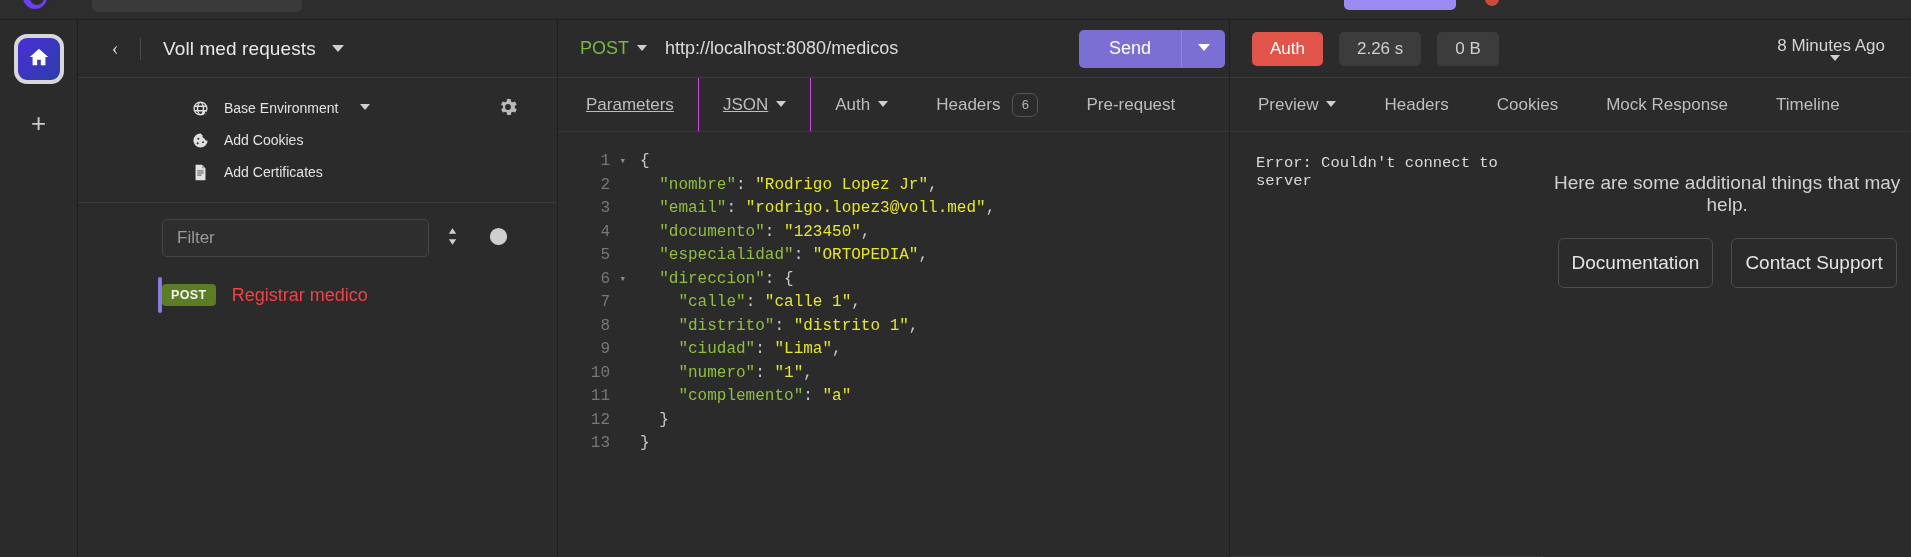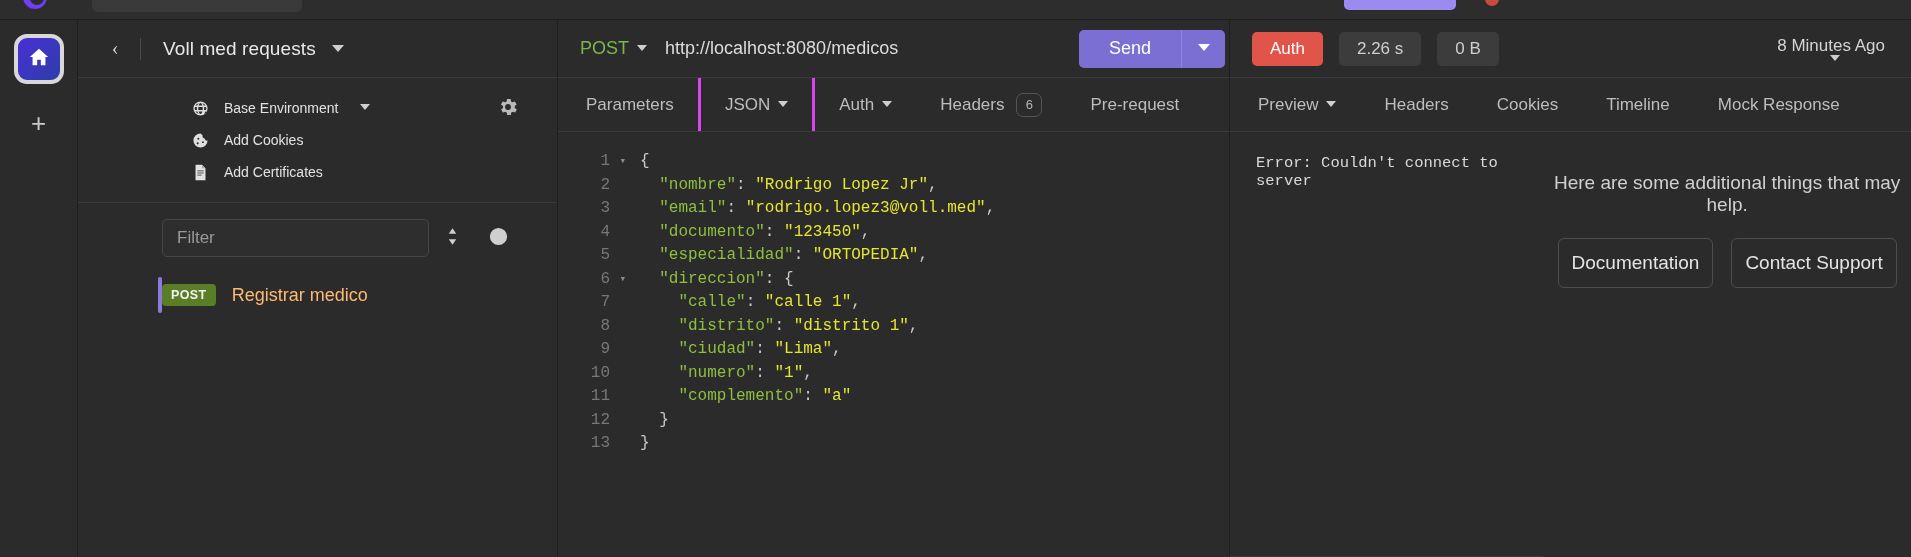--- a/index.html
+++ b/index.html
@@ -137,21 +137,21 @@
     height: 44px; padding-left: 84px; position: relative; cursor:pointer;
   }
   .req-item::before{
     content:""; position:absolute; left:80px; top:4px; bottom:4px;
     width:4px; background:#8b7ae0; border-radius:2px;
   }
   .method-badge {
     background:#5a7d26; color:#f2f2f2; font-size:12.5px; font-weight:bold;
     padding: 4px 9px; border-radius: 4px; letter-spacing:.4px;
   }
-  .req-name { color:#fdba74; font-size:18px; }
+  .req-name { color:#ef4444; font-size:18px; }
 
   
   .reqpane {
     width: 672px; flex: 0 0 672px;
     border-right: 1px solid #1f1f1f;
     display:flex; flex-direction: column; background:#2b2b2b;
   }
   .url-bar {
     height: 58px; flex:0 0 58px; display:flex; align-items:center;
     border-bottom: 1px solid #3a3a3a; padding-left: 22px; gap: 0;
@@ -178,21 +178,21 @@
   .send-caret .caret{ border-top-color:#fff; margin:0; }
 
   .tabs {
     height: 54px; flex:0 0 54px; display:flex; align-items:stretch;
     border-bottom: 1px solid #3a3a3a;
   }
   .tab {
     display:flex; align-items:center; gap:0; padding: 0 24px;
     color:#bdbdbd; font-size:17px; cursor:pointer; white-space:nowrap;
   }
-  .tab.sep { border-right:3px solid #d946ef; }
+  .tab.sep { border-right:1px solid #d946ef;text-decoration:underline; }
   .tab.first { padding-left: 28px; }
   .badge-count {
     display:inline-flex; align-items:center; justify-content:center;
     min-width:26px; height:24px; padding:0 6px; margin-left:12px;
     border:1px solid #555; border-radius:7px; color:#b5b5b5; font-size:13px;
   }
 
   
   .editor {
     flex:1 1 auto; display:flex; min-height:0; overflow:hidden;
@@ -437,24 +437,24 @@
           <span>Preview</span>
           <span class="caret sm"></span>
         </div>
         <div class="tab">
           <span>Headers</span>
         </div>
         <div class="tab">
           <span>Cookies</span>
         </div>
         <div class="tab">
+          <span>Mock Response</span>
+        </div>
+        <div class="tab">
           <span>Timeline</span>
-        </div>
-        <div class="tab">
-          <span>Mock Response</span>
         </div>
       </div>
 
       <div class="resp-body">
         <div class="err-line">Error: Couldn't connect to server</div>
         <div class="help-wrap">
           <div class="help-text">Here are some additional things that may help.</div>
           <div class="help-btns">
             <button class="help-btn">Documentation</button>
             <button class="help-btn">Contact Support</button>

